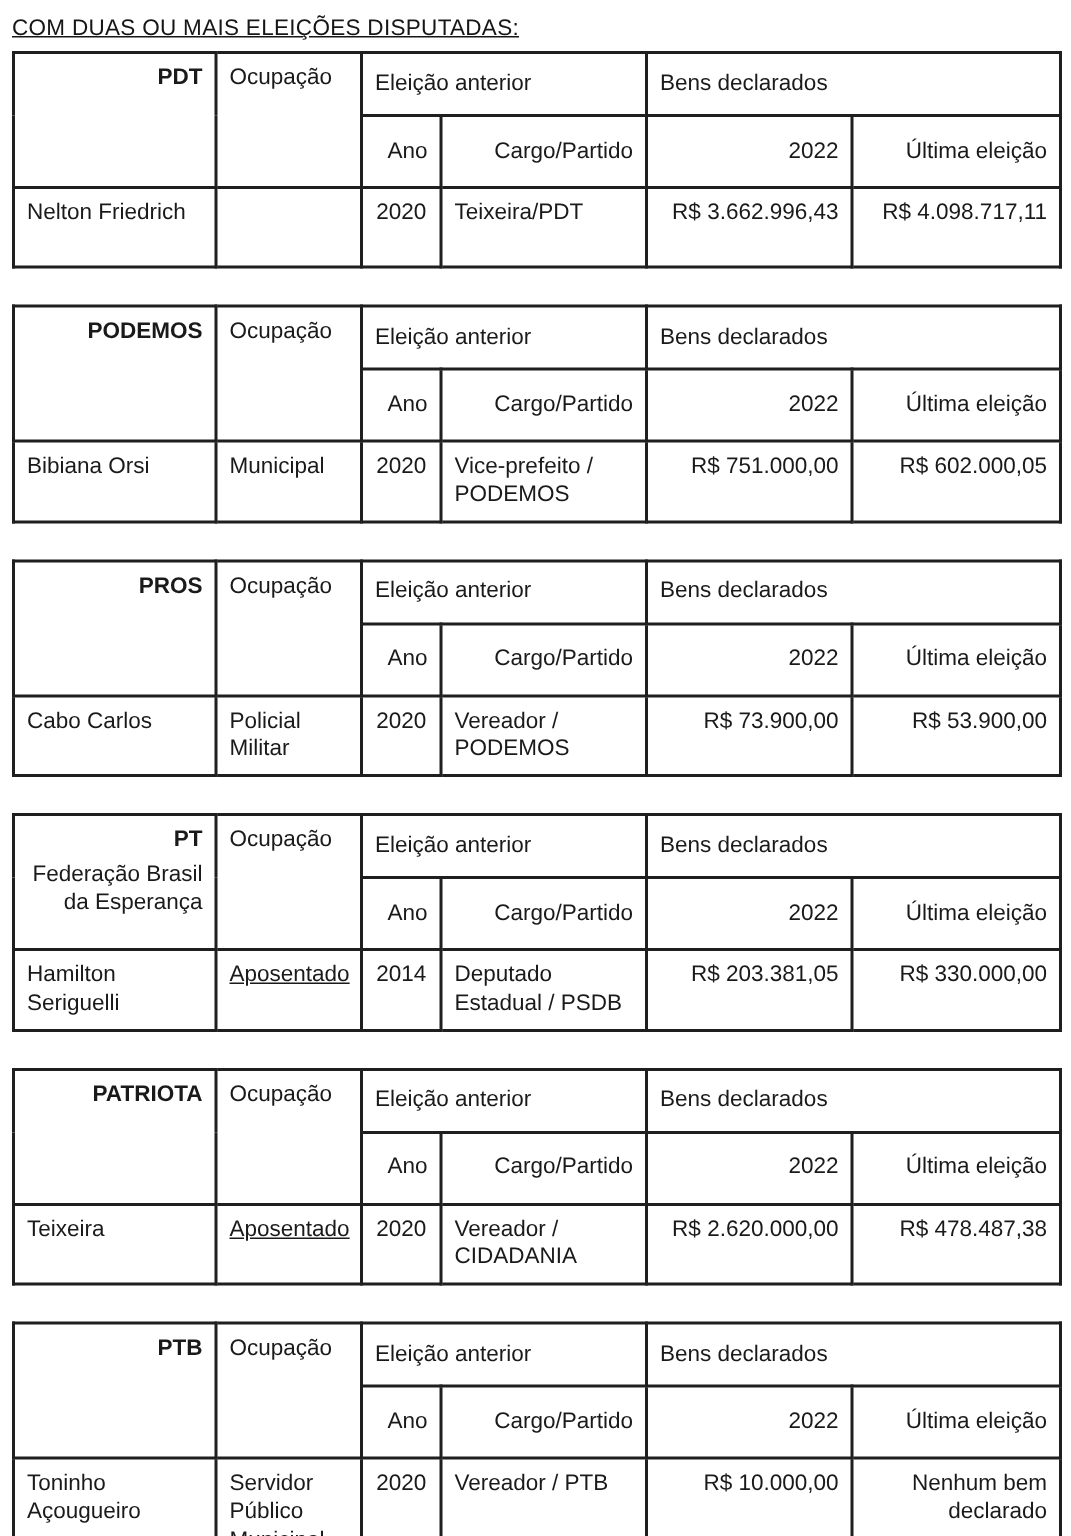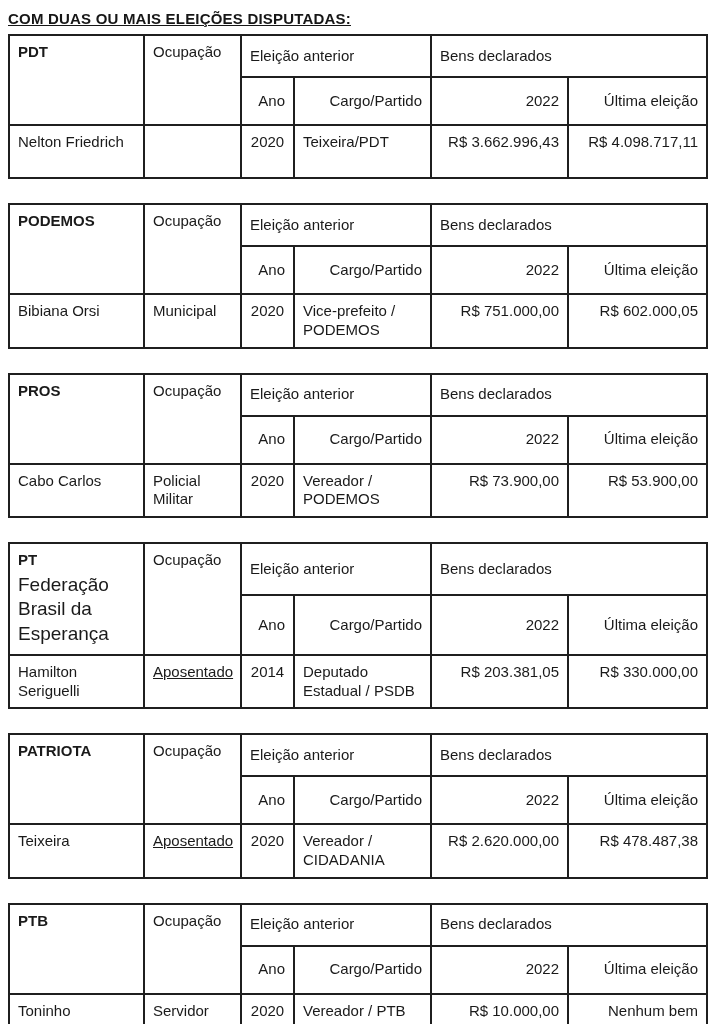--- a/index.html
+++ b/index.html
@@ -7,21 +7,21 @@
   body {
     width: 714px;
     height: 1024px;
     overflow: hidden;
     font-family: "Liberation Sans", "DejaVu Sans", sans-serif;
     color: #1a1a1a;
     padding: 10px 8px 0 8px;
   }
   .doc-title {
     font-size: 15px;
-    font-weight: bold;
+    font-weight: normal;
     text-decoration: underline;
     letter-spacing: 0.2px;
     margin-bottom: 7px;
     color: #161616;
   }
   table.party-table {
     border-collapse: collapse;
     table-layout: fixed;
     width: 698px;
     margin-bottom: 24px;
@@ -42,29 +42,29 @@
   col.c-cargo { width: 137px; }
   col.c-2022  { width: 137px; }
   col.c-last  { width: 139px; }
 
   tr.hdr-row1 td { height: 42px; }
   tr.hdr-row1 td.group-hdr {
     text-align: left;
     vertical-align: middle;
   }
   td.party-cell {
-    text-align: left;
+    text-align: right;
     vertical-align: top;
     padding-top: 9px;
   }
   .party-name { font-weight: bold; font-size: 15px; }
   .party-note {
     display: block;
     font-weight: normal;
-    font-size: 19px;
+    font-size: 15px;
     line-height: 1.3;
     margin-top: 3px;
   }
   td.occ-hdr { vertical-align: top; padding-top: 9px; }
 
   tr.hdr-row2 td {
     height: 48px;
     text-align: right;
     vertical-align: middle;
   }

